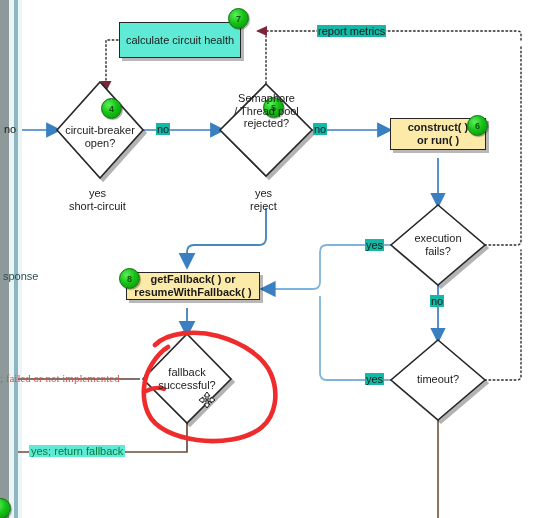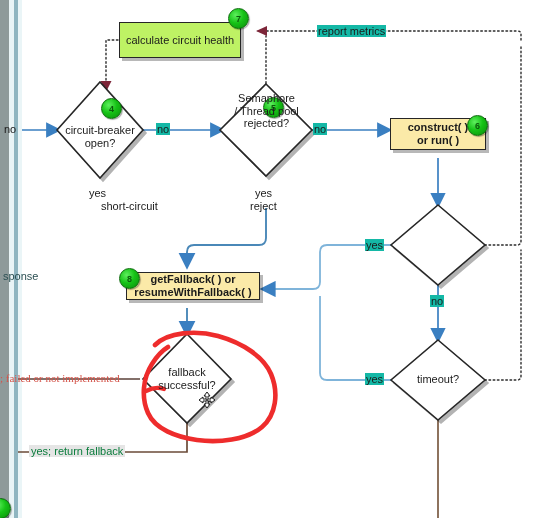--- a/index.html
+++ b/index.html
@@ -18,21 +18,21 @@
   .strip-teal{position:absolute;left:14px;top:0;width:4px;height:518px;background:#8fb5c0;}
   .strip-white{position:absolute;left:9px;top:0;width:5px;height:518px;background:#e9f4f6;}
   .strip-pale{position:absolute;left:18px;top:0;width:4px;height:518px;background:#eaf5f7;}
   .edge-lbl{position:absolute;font-size:11px;color:#1b1b1b;background:transparent;}
   .edge-lbl.white{background:#14b8a6;padding:0 1px;}
 
   
   .procbox{position:absolute;box-sizing:border-box;border:1.5px solid #262626;
     display:flex;align-items:center;justify-content:center;text-align:center;
     font-size:11px;line-height:13px;color:#1b1b1b;box-shadow:3px 3px 0 rgba(0,0,0,.28);}
-  .box-pink{background:#bef264;}
+  .box-pink{background:#5eead4;}
   .box-yellow{background:#fbeaa8;font-weight:bold;}
 
   
   .badge{position:absolute;width:19px;height:19px;border-radius:50%;
     background:radial-gradient(circle at 35% 32%, #5ef05e 0%, #16c216 45%, #0a8c0a 100%);
     border:1px solid #0a6b0a;color:#0b5c0b;font-size:9px;font-weight:bold;
     display:flex;align-items:center;justify-content:center;
     box-shadow:1px 1px 1px rgba(0,0,0,.35);}
 
   
@@ -177,50 +177,52 @@
   <div class="badge" style="left:101px;top:98px;">4</div>
   <div class="badge" style="left:263px;top:97px;">5</div>
 
   <div class="dia-text" style="left:55px;top:124px;width:90px;white-space:pre-line;">circuit-breaker
 open?</div>
 
   <div class="dia-text" style="left:224px;top:92px;width:85px;white-space:pre-line;">Semaphore
 / Thread pool
 rejected?</div>
 
+  <div class="dia-text" style="left:398px;top:232px;width:80px;white-space:pre-line;">execution
+fails?</div>
 
   <div class="dia-text" style="left:400px;top:373px;width:76px;white-space:pre-line;">timeout?</div>
 
   <div class="dia-text" style="left:147px;top:366px;width:80px;white-space:pre-line;">fallback
 successful?</div>
 
   <div class="edge-lbl" style="left:4px;top:123px;">no</div>
 
   <div class="edge-lbl white" style="left:156px;top:123px;">no</div>
 
   <div class="edge-lbl white" style="left:313px;top:123px;">no</div>
 
   <div class="edge-lbl" style="left:89px;top:187px;">yes</div>
   <div class="edge-lbl" style="left:69px;top:189px;">
-    <span style="position:absolute;left:0;top:11px;white-space:nowrap;margin-left:32px;">short-circuit</span>
+    <span style="position:absolute;left:0;top:11px;white-space:nowrap;">short-circuit</span>
   </div>
 
   <div class="edge-lbl" style="left:255px;top:187px;">yes</div>
   <div class="edge-lbl" style="left:250px;top:189px;">
     <span style="position:absolute;left:0;top:11px;white-space:nowrap;">reject</span>
   </div>
 
   <div class="edge-lbl white" style="left:317px;top:25px;">report metrics</div>
 
   <div class="edge-lbl white" style="left:365px;top:239px;">yes</div>
 
   <div class="edge-lbl white" style="left:430px;top:295px;">no</div>
 
   <div class="edge-lbl white" style="left:365px;top:373px;">yes</div>
 
   <div class="edge-lbl t-dark" style="left:3px;top:270px;color:#2b4f52;">sponse</div>
 
   <div class="edge-lbl t-red" style="left:0px;top:372px;white-space:nowrap;">; failed or not implemented</div>
 
-  <div class="edge-lbl t-green" style="left:29px;top:445px;background:#e5e5e5;padding:0 2px;white-space:nowrap;">yes; return fallback</div>
+  <div class="edge-lbl t-green" style="left:29px;top:445px;background:#5eead4;padding:0 2px;white-space:nowrap;">yes; return fallback</div>
 
   <div class="badge" style="left:-10px;top:498px;"></div>
 </div>
 
 </body></html>

